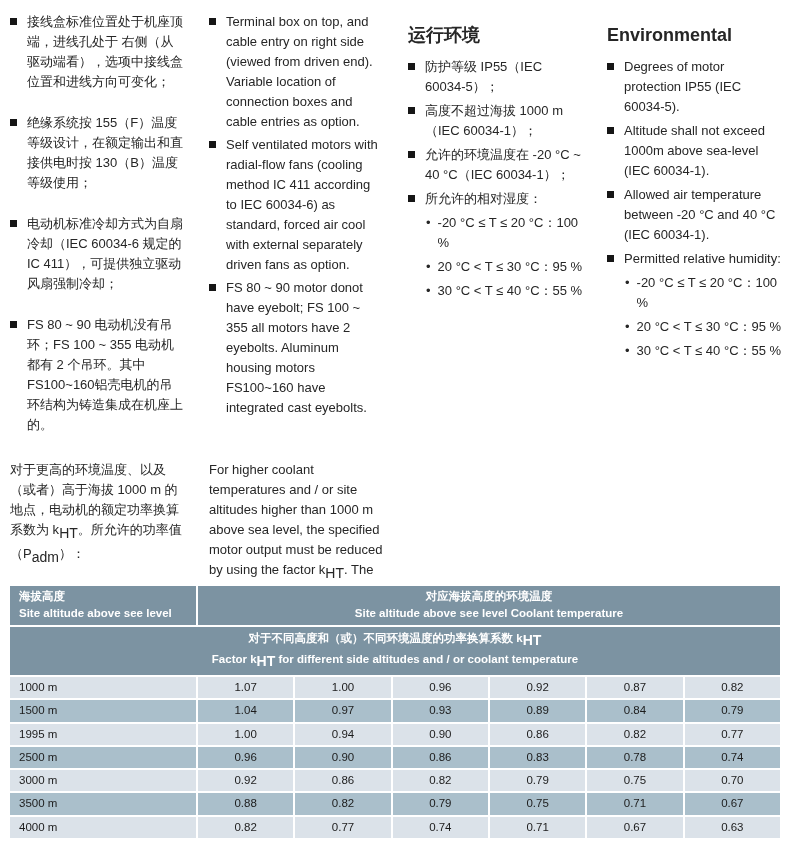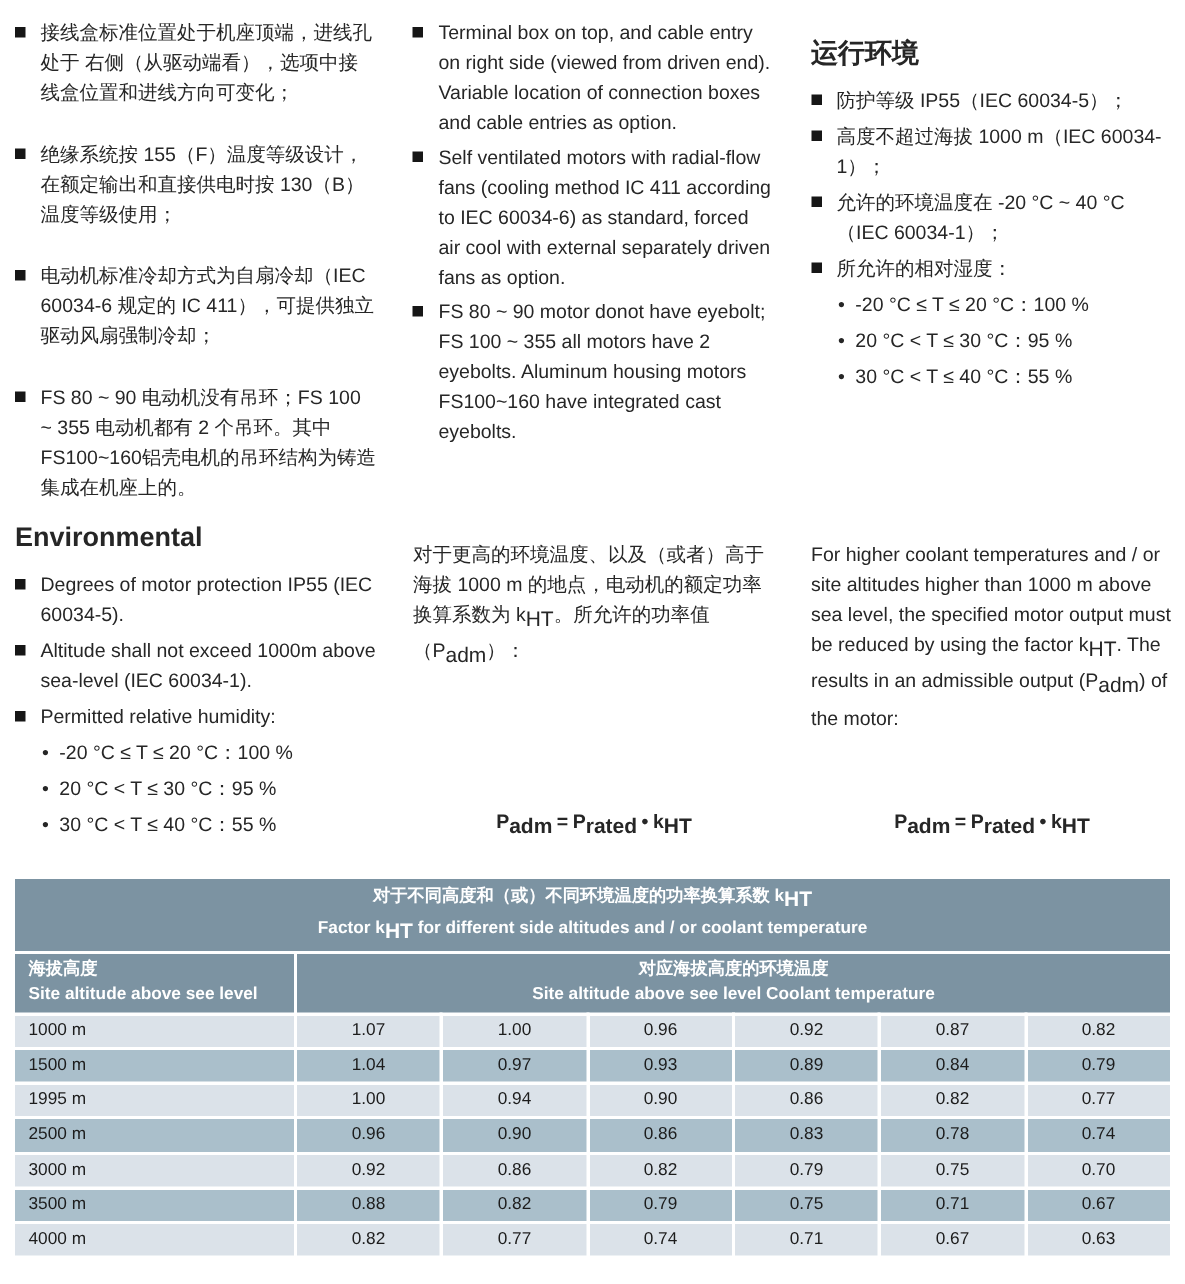--- a/index.html
+++ b/index.html
@@ -6,21 +6,21 @@
   .page{
     position:relative;
     width:790px;height:856px;
     box-sizing:border-box;
     background:#ffffff;
     overflow:hidden;
     font-family:"Liberation Sans","DejaVu Sans",sans-serif;
     font-size:13px;line-height:1.54;color:#262626;
     padding:12px 8px 0 10px;
   }
-  .two-col{display:grid;grid-template-columns:1fr 1fr 1fr;column-gap:24px;}
+  .two-col{display:grid;grid-template-columns:1fr 1fr 1fr 1fr;column-gap:24px;}
   .b{display:flex;margin-bottom:3px;}
   .b .sq{width:7px;height:7px;background:#161616;margin:6px 10px 0 0;flex:none;}
   .b .txt{flex:1;}
   .intro-zh .b{margin-bottom:21px;}
   .intro-zh .b:last-child{margin-bottom:0;}
   h2{font-size:18px;font-weight:700;margin:13px 0 10px 0;line-height:1.2;}
   .env .b{margin-bottom:4px;}
   .sub{margin:0 0 4px 18px;display:flex;}
   .sub .dot{margin:0 7px 0 0;flex:none;}
   .derating{display:flex;flex-direction:column;margin-top:25px;min-height:106px;}
@@ -120,20 +120,24 @@
       <div class="b">
         <span class="sq"></span>
         <span class="txt">Degrees of motor protection IP55 (IEC 60034-5).</span>
       </div>
       <div class="b">
         <span class="sq"></span>
         <span class="txt">Altitude shall not exceed 1000m above sea-level (IEC 60034-1).</span>
       </div>
       <div class="b">
         <span class="sq"></span>
+        <span class="txt">Allowed air temperature between -20 °C and 40 °C (IEC 60034-1).</span>
+      </div>
+      <div class="b">
+        <span class="sq"></span>
         <span class="txt">Permitted relative humidity:</span>
       </div>
       <div class="sub">
         <span class="dot">•</span>
         <span>-20 °C ≤ T ≤ 20 °C：100 %</span>
       </div>
       <div class="sub">
         <span class="dot">•</span>
         <span>20 °C &lt; T ≤ 30 °C：95 %</span>
       </div>
@@ -161,35 +165,35 @@
         <col style="width:188px">
         <col>
           <col>
           <col>
           <col>
           <col>
           <col>
       </colgroup>
       <tbody>
           <tr>
-        <td class="h title-cell" colspan="7">
-          <div><span>对于不同高度和（或）不同环境温度的功率换算系数 k</span><sub>HT</sub></div>
-          <div><span>Factor k</span><sub>HT</sub><span> for different side altitudes and / or coolant temperature</span></div>
-        </td>
-      </tr>
-      <tr>
         <td class="h alt-head">
           <div>海拔高度</div>
           <div>Site altitude above see level</div>
         </td>
         <td class="h temp-head" colspan="6">
           <div>对应海拔高度的环境温度</div>
           <div>Site altitude above see level Coolant temperature</div>
         </td>
       </tr>
+      <tr>
+        <td class="h title-cell" colspan="7">
+          <div><span>对于不同高度和（或）不同环境温度的功率换算系数 k</span><sub>HT</sub></div>
+          <div><span>Factor k</span><sub>HT</sub><span> for different side altitudes and / or coolant temperature</span></div>
+        </td>
+      </tr>
       <tr class="data r-light">
         <td class="alt">1000 m</td>
         <td>1.07</td>
         <td>1.00</td>
         <td>0.96</td>
         <td>0.92</td>
         <td>0.87</td>
         <td>0.82</td>
       </tr>
       <tr class="data r-dark">

